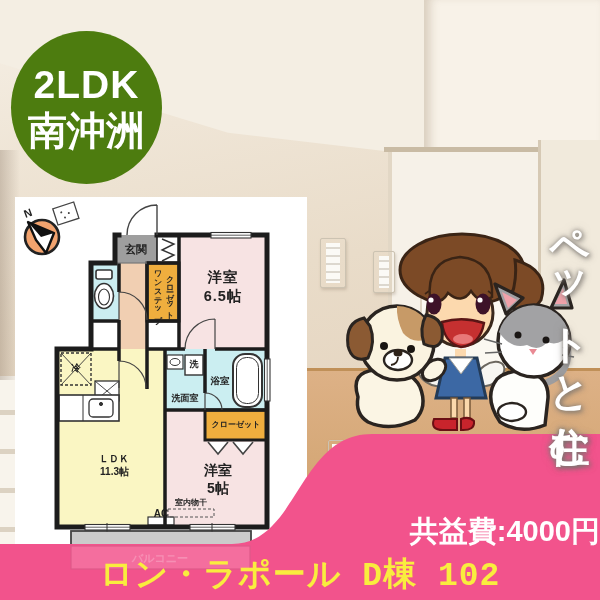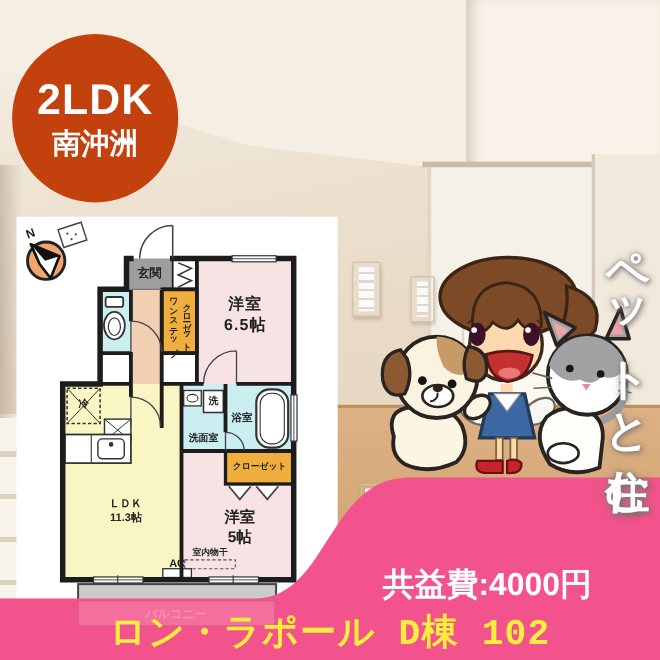--- a/index.html
+++ b/index.html
@@ -27,44 +27,44 @@
     background:linear-gradient(90deg,rgba(120,100,82,.30),rgba(120,100,82,0));}
   .wall-panel{background:#FBFAF6;border:1px solid #CCC3B2;border-radius:2px;
     box-shadow:1px 2px 3px rgba(120,100,80,.25);
     background-image:repeating-linear-gradient(180deg,rgba(190,182,168,.5) 0 2px,transparent 2px 8px);
     background-clip:content-box;padding:4px 5px;}
   .panel-1{left:320px;top:238px;width:26px;height:50px;}
   .panel-2{left:373px;top:251px;width:22px;height:42px;}
   .panel-3{left:328px;top:440px;width:16px;height:28px;padding:3px;}
 
   
-  .badge{left:11px;top:31px;width:151px;height:153px;border-radius:50%;background:#c2410c;
+  .badge{left:11px;top:31px;width:151px;height:153px;border-radius:50%;background:#4d7c0f;
     display:flex;flex-direction:column;align-items:center;justify-content:center;
     color:#FFF;font-weight:bold;text-align:center;line-height:1.12;}
   .badge .l1{font-size:39px;letter-spacing:1px;}
-  .badge .l2{font-size:26px;margin-top:2px;}
+  .badge .l2{font-size:39px;margin-top:2px;}
   .badge .l3{font-size:34px;color:#F9EE3E;margin-top:2px;}
   .badge .l3 .unit{font-size:30px;}
 
   
   .plan-card{left:15px;top:197px;width:292px;height:374px;background:#FFFFFF;}
   .plan-label{position:absolute;transform:translate(-50%,-50%);color:#222;white-space:pre-line;
     text-align:center;font-weight:bold;line-height:1.3;pointer-events:none;}
 
   
   .catch{left:546px;top:202px;width:52px;height:272px;
     writing-mode:vertical-rl;text-orientation:upright;
     font-size:40px;font-weight:bold;color:#FFF;letter-spacing:3px;
     text-shadow:0 0 4px rgba(130,125,120,.9),2px 2px 5px rgba(110,105,100,.65),0 0 9px rgba(150,145,140,.5);}
 
   
   .rent-row{left:348px;top:441px;width:252px;text-align:center;color:#FFF;font-weight:bold;line-height:1;}
   .rent-value{font-size:87px;letter-spacing:-2px;}
   .rent-unit{font-size:41px;margin-left:4px;}
-  .fee-row{left:348px;top:512px;width:252px;text-align:left;color:#FFF;font-weight:bold;font-size:29px;}
+  .fee-row{left:348px;top:512px;width:252px;text-align:right;color:#FFF;font-weight:bold;font-size:29px;}
   .footer-row{left:0;top:552px;width:600px;text-align:center;color:#F9ED3E;font-weight:bold;font-size:33px;letter-spacing:1px;font-family:Liberation Mono, monospace;}
 </style>
 </head>
 <body>
 
 <div id="stage">
 
   <div class="abs photo-base"></div>
   <div class="abs ceiling"></div>
   <div class="abs bulkhead"></div>

